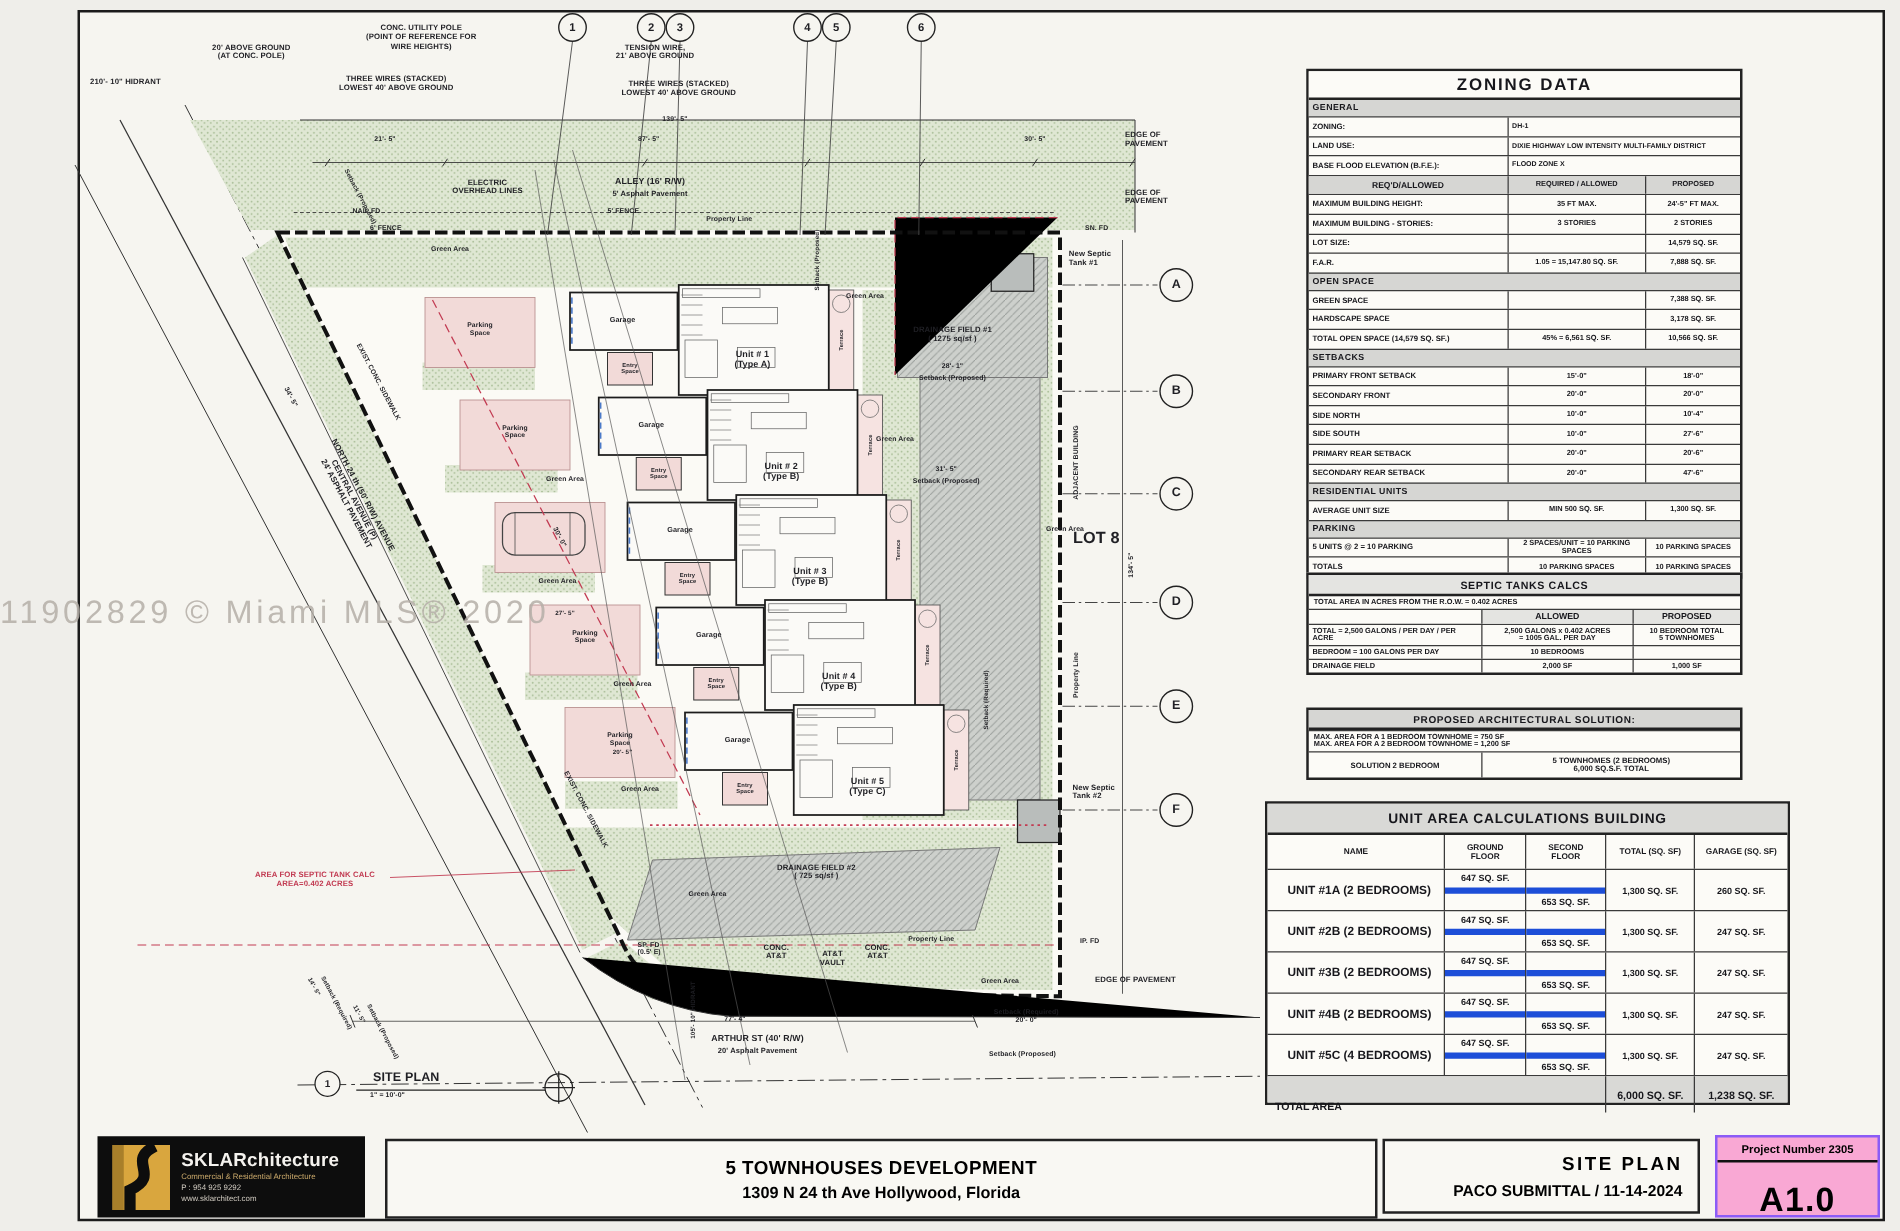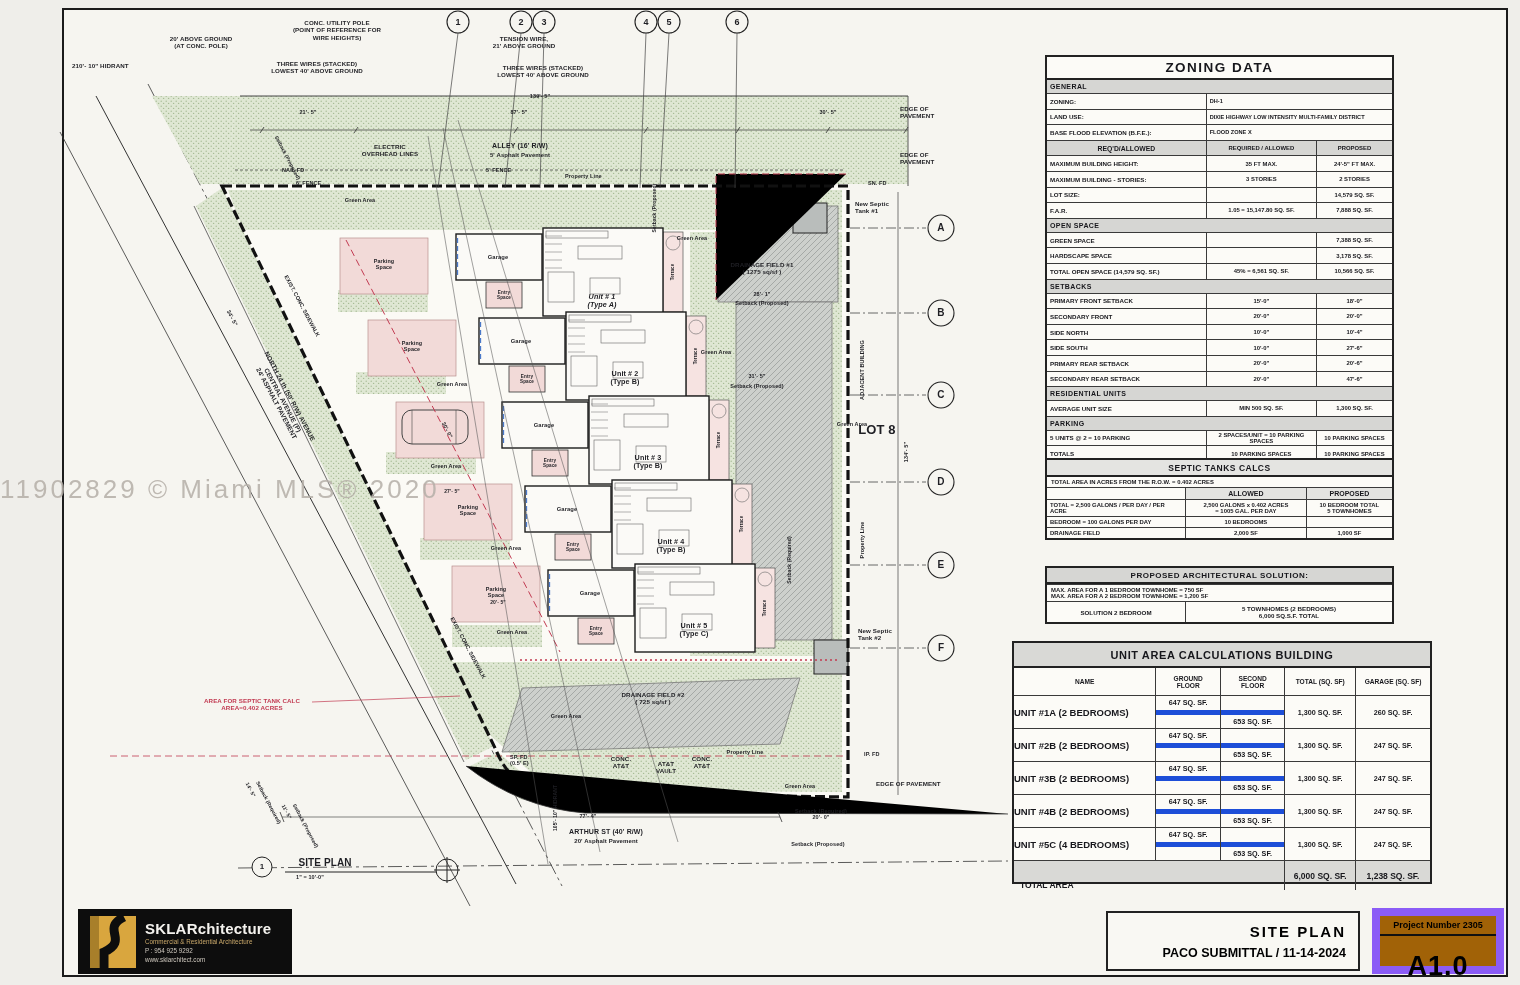--- a/index.html
+++ b/index.html
@@ -38,21 +38,21 @@
   .arow>div:first-child{border-left:none;}
   .utitle{height:23px;font-size:11px;letter-spacing:.6px;background:#d9d9d6;}
   .ugrid{display:grid;grid-template-columns:34% 15.5% 15.5% 17% 18%;}
   .uhdr{height:27px;border-bottom:1px solid #3a3a3a;}
   .uhdr>div{border-left:1px solid #3a3a3a;font-size:6.6px;font-weight:700;display:flex;align-items:center;
             justify-content:center;text-align:center;white-space:pre-line;}
   .uhdr>div:first-child{border-left:none;}
   .urow{height:32px;border-bottom:1px solid #3a3a3a;}
   .urow>div{border-left:1px solid #3a3a3a;display:flex;align-items:center;justify-content:center;
             font-size:7.2px;font-weight:700;text-align:center;}
-  .urow>div:first-child{border-left:none;justify-content:flex-start;padding-left:0;font-size:9.5px;}
+  .urow>div:first-child{border-left:none;justify-content:flex-start;padding-left:16px;font-size:9.5px;}
   .split{flex-direction:column;padding:0 !important;align-items:stretch !important;}
   .split>div{flex:1;display:flex;align-items:center;justify-content:center;}
   .split>div:last-child{border-top:5px solid #1d4ed8;}
   .utot{height:21px;background:#d9d9d6;}
   .utot>div{border-left:1px solid #3a3a3a;display:flex;align-items:center;font-size:8.5px;font-weight:700;}
   .utot>div:first-child{border-left:none;padding-left:6px;margin-top:19px;}
   .utot .c{justify-content:center;}
   
   .tb{position:absolute;z-index:30;}
   #tb-logo{left:78px;top:909px;width:214px;height:65px;background:#0d0d0d;display:flex;align-items:center;}
@@ -65,21 +65,21 @@
   #tb-logo .s{color:#c9a86a;margin-top:1px;}
   #tb-logo .s2{font-size:6.3px;color:#cfc9bf;margin-top:2px;}
   #tb-center{left:308px;top:911px;width:790px;height:60px;border:2px solid #222;background:#f9f8f3;
              display:flex;flex-direction:column;align-items:center;justify-content:center;}
   #tb-center .l1{font-size:15px;font-weight:700;letter-spacing:.4px;}
   #tb-center .l2{font-size:13px;font-weight:700;margin-top:3px;}
   #tb-sheet{left:1106px;top:911px;width:254px;height:60px;border:2px solid #222;background:#f9f8f3;
             display:flex;flex-direction:column;align-items:flex-end;justify-content:center;padding-right:12px;box-sizing:border-box;}
   #tb-sheet .l1{font-size:15px;font-weight:700;letter-spacing:2px;}
   #tb-sheet .l2{font-size:12.5px;font-weight:700;margin-top:6px;}
-  #tb-num{left:1372px;top:908px;width:132px;height:66px;border:8px solid #8b5cf6;background:#a16207;box-sizing:border-box;}
+  #tb-num{left:1372px;top:908px;width:132px;height:66px;border:2px solid #8b5cf6;background:#f9a8d4;box-sizing:border-box;}
   #tb-num .hd{height:18px;border-bottom:2px solid #111;display:flex;align-items:center;justify-content:center;
               font-size:9px;font-weight:700;}
   #tb-num .no{height:60px;display:flex;align-items:center;justify-content:center;font-size:27px;font-weight:700;letter-spacing:1px;}
 </style>
 </head>
 <body>
 
 <div id="page">
   <div id="sheet"></div>
 
@@ -339,21 +339,21 @@
       <span class="lbl" style="left: 286px; top: 812px; font-size: 5px; transform: translate(-50%, -50%) rotate(62deg);">11'- 5"</span>
       <span class="lbl" style="left: 305px; top: 826px; font-size: 5px; transform: translate(-50%, -50%) rotate(62deg);">Setback (Proposed)</span>
       <span class="lbl" style="left: 556px; top: 808px; font-size: 5px; transform: translate(-50%, -50%) rotate(-90deg);">105'- 10" HIDRANT</span>
       <span class="lbl" style="left: 302px; top: 306px; font-size: 5.5px; transform: translate(-50%, -50%) rotate(62deg);">EXIST. CONC. SIDEWALK</span>
       <span class="lbl" style="left: 468px; top: 648px; font-size: 5.5px; transform: translate(-50%, -50%) rotate(62deg);">EXIST. CONC. SIDEWALK</span>
       <span class="lbl" style="left: 283px; top: 400px; font-size: 6.5px; font-weight: 700; transform: translate(-50%, -50%) rotate(62deg);">NORTH 24 th (50' R/W) AVENUE
 CENTRAL AVENUE (P)
 24' ASPHALT PAVEMENT</span>
       <span class="lbl" style="left: 232px; top: 318px; font-size: 5.5px; transform: translate(-50%, -50%) rotate(62deg);">34'- 5"</span>
       <span class="lbl" style="left: 877px; top: 430px; font-size: 13px; font-weight: 700; text-align: right;">LOT 8</span>
-      <span class="lbl" style="left: 602px; top: 301px; font-size: 7.2px; font-weight: 700; font-style: italic;">Unit # 1
+      <span class="lbl" style="left: 602px; top: 288px; font-size: 7.2px; font-weight: 700;">Unit # 1
 (Type A)</span>
       <span class="lbl" style="left: 498px; top: 257px; font-size: 5.8px;">Garage</span>
       <span class="lbl" style="left: 504px; top: 295px; font-size: 4.6px;">Entry
 Space</span>
       <span class="lbl" style="left: 673px; top: 272px; font-size: 4.5px; transform: translate(-50%, -50%) rotate(-90deg);">Terrace</span>
       <span class="lbl" style="left: 625px; top: 378px; font-size: 7.2px; font-weight: 700;">Unit # 2
 (Type B)</span>
       <span class="lbl" style="left: 521px; top: 341px; font-size: 5.8px;">Garage</span>
       <span class="lbl" style="left: 527px; top: 379px; font-size: 4.6px;">Entry
 Space</span>
@@ -653,20 +653,24 @@
         <path d="M34,1 C10,13 40,24 14,36 L14,52 M14,36 C14,42 14,46 14,52" stroke="#0d0d0d" stroke-width="9" fill="none"></path>
       </svg>
     </div>
     <div class="txt">
       <div class="n">SKLARchitecture</div>
       <div class="s">Commercial &amp; Residential Architecture</div>
       <div class="s2">P : 954 925 9292</div>
       <div class="s2">www.sklarchitect.com</div>
     </div>
   </div>
+  <div class="tb" id="tb-center">
+    <div class="l1">5 TOWNHOUSES DEVELOPMENT</div>
+    <div class="l2">1309 N 24 th Ave Hollywood, Florida</div>
+  </div>
   <div class="tb" id="tb-sheet">
     <div class="l1">SITE  PLAN</div>
     <div class="l2">PACO SUBMITTAL  / 11-14-2024</div>
   </div>
   <div class="tb" id="tb-num">
     <div class="hd">Project Number 2305</div>
     <div class="no">A1.0</div>
   </div>
 </div>
 

